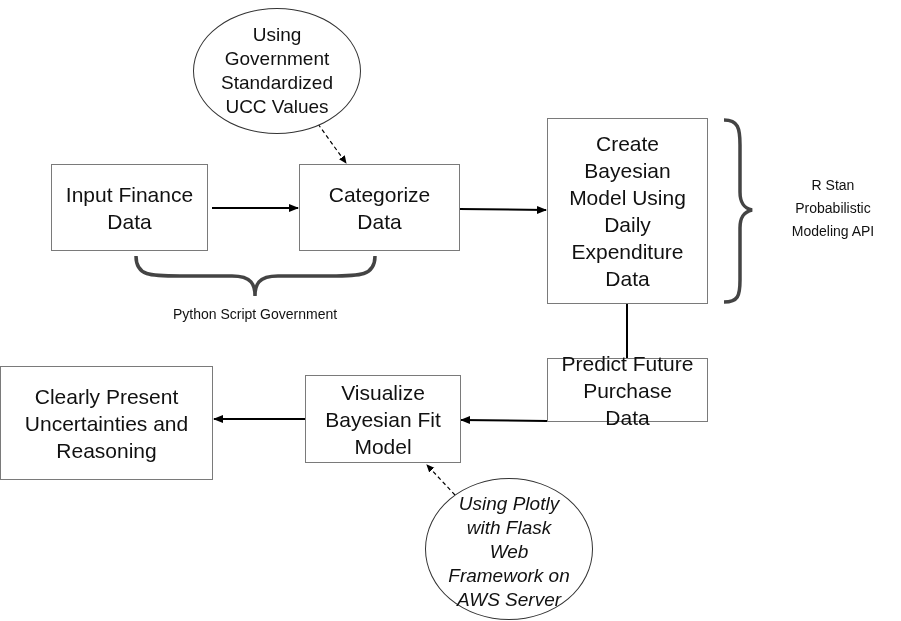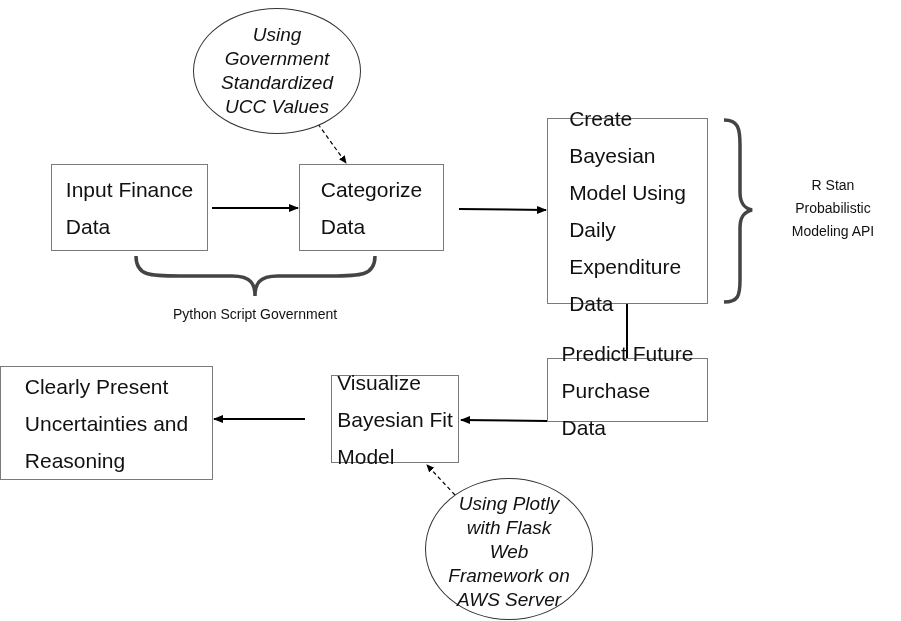--- a/index.html
+++ b/index.html
@@ -1,20 +1,20 @@
 <!DOCTYPE html>
 <html><head>
 <meta charset="utf-8">
 <style>
   html, body { margin:0; padding:0; background:#ffffff; }
   body { width:901px; height:621px; position:relative; overflow:hidden;
          font-family:"Liberation Sans", sans-serif; color:#111; }
   .box { position:absolute; border:1.5px solid #7a7a7a; background:#fff;
          box-sizing:border-box; display:flex; align-items:center; justify-content:center;
-         font-size:21px; line-height:37px; }
+         text-align:center; font-size:21px; line-height:27px; }
   .ellipse { position:absolute; border:1.2px solid #333; border-radius:50%; background:#fff;
          box-sizing:border-box; display:flex; align-items:center; justify-content:center;
          text-align:center; font-size:19px; line-height:24px; }
   .label { position:absolute; text-align:center; font-size:14px; line-height:23px; }
   svg.lines { position:absolute; left:0; top:0; }
   .t { white-space:pre-line; }
 </style>
 </head>
 <body>
 
@@ -37,49 +37,49 @@
 
   <path d="M136,256 C136,276 150,276 180,276 L232,276 C252,276 255,285 255,296 C255,285 258,276 278,276 L330,276 C360,276 375,276 375,256" fill="none" stroke="#444" stroke-width="3.5"></path>
 
   <path d="M724,120 C738,120 740,128 740,145 L740,192 C740,203 744,208 752,210 C744,212 740,217 740,228 L740,280 C740,296 738,302 724,302" fill="none" stroke="#444" stroke-width="3.5"></path>
 </svg>
 
 <div class="box" style="left:51px;top:164px;width:157px;height:87px;">
   <span class="t">Input Finance
 Data</span>
 </div>
-<div class="box" style="left:299px;top:164px;width:145px;height:87px;">
+<div class="box" style="left:299px;top:164px;width:161px;height:87px;">
   <span class="t">Categorize
 Data</span>
 </div>
 <div class="box" style="left:547px;top:118px;width:161px;height:186px;">
   <span class="t">Create
 Bayesian
 Model Using
 Daily
 Expenditure
 Data</span>
 </div>
 <div class="box" style="left:547px;top:358px;width:161px;height:64px;">
   <span class="t">Predict Future
 Purchase
 Data</span>
 </div>
-<div class="box" style="left:305px;top:375px;width:128px;height:88px;margin-left:26px;">
+<div class="box" style="left:305px;top:375px;width:156px;height:88px;">
   <span class="t">Visualize
 Bayesian Fit
 Model</span>
 </div>
 <div class="box" style="left:0px;top:366px;width:213px;height:114px;">
   <span class="t">Clearly Present
 Uncertainties and
 Reasoning</span>
 </div>
 
-<div class="ellipse" style="left:193px;top:8px;width:168px;height:126px;font-style:italic;">
+<div class="ellipse" style="left:193px;top:8px;width:168px;height:126px;">
   <span class="t">Using
 Government
 Standardized
 UCC Values</span>
 </div>
 <div class="ellipse" style="left:425px;top:478px;width:168px;height:142px;">
   <span class="t" style="margin-top:6px;font-style:italic;">Using Plotly
 with Flask
 Web
 Framework on

